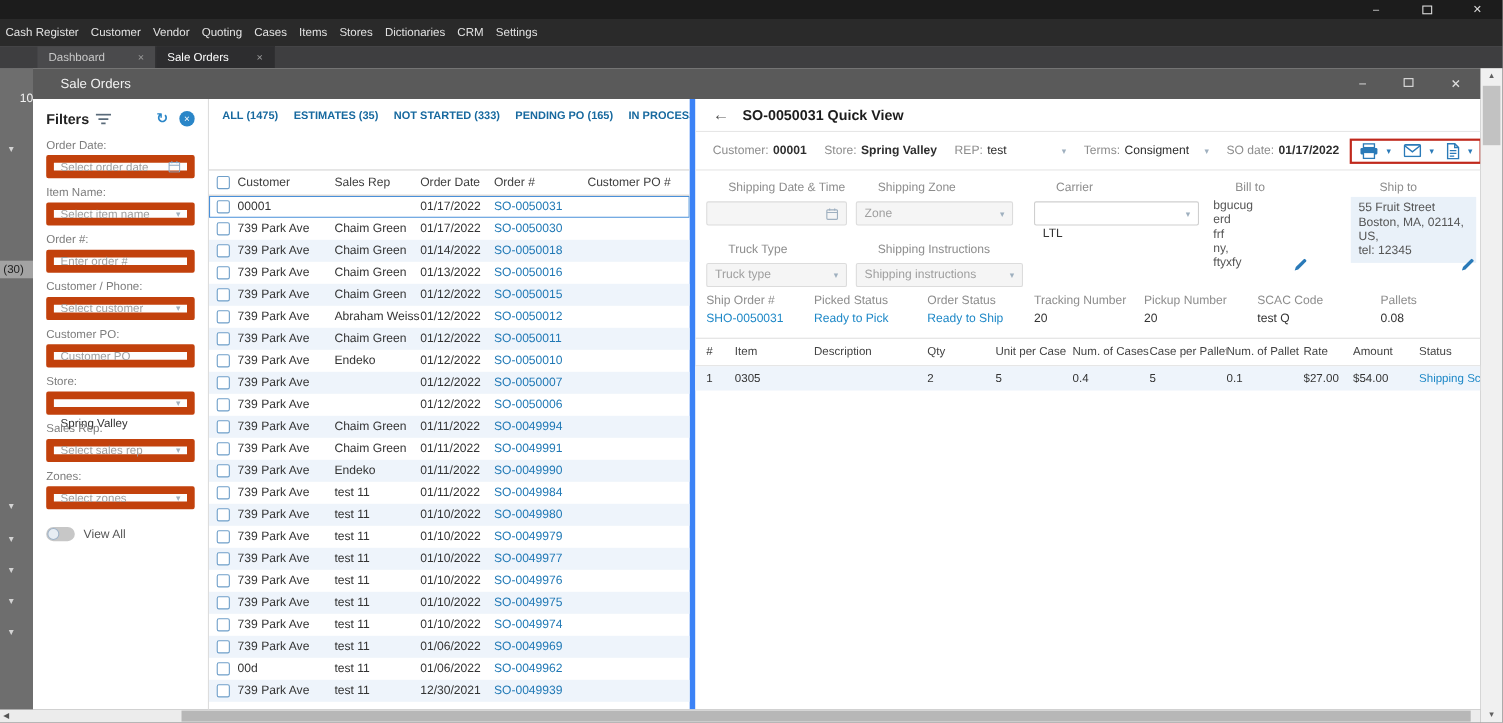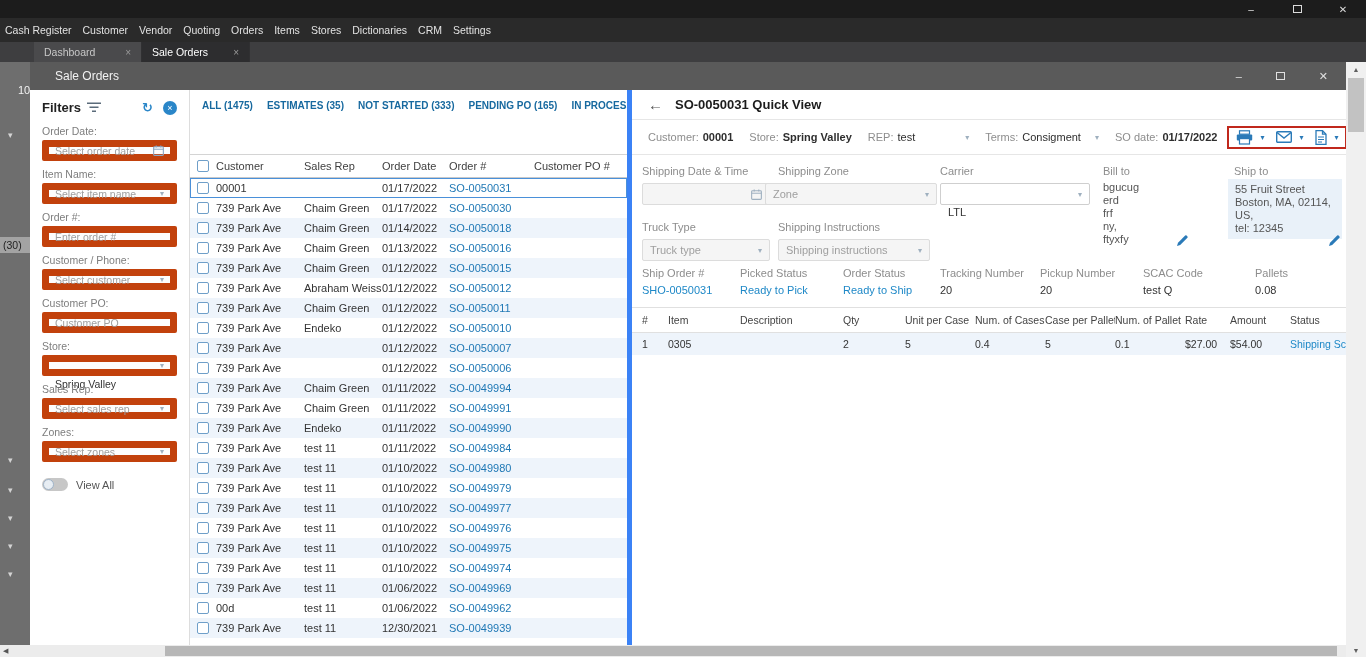--- a/index.html
+++ b/index.html
@@ -80,21 +80,21 @@
   .qv-info{height:35px;display:flex;align-items:center;border-bottom:1px solid #e6e6e6;padding:0 8px 0 16px;gap:16px;}
   .info-pair{display:flex;align-items:center;gap:4px;white-space:nowrap;}
   .lab{color:#8d8d8d;}
   .val{color:#2e2e2e;}
   .bold{font-weight:bold;}
   .qv-right{margin-left:auto;display:flex;align-items:center;gap:10px;}
   .icon-group{display:flex;align-items:center;gap:12px;border:2px solid #c0281c;padding:2px 7px;}
   .icon-btn{display:flex;align-items:center;gap:3px;color:#2a7ab8;}
   .icon-btn .caret{margin-left:0;color:#2a7ab8;}
   .qv-form{position:relative;height:108px;}
-  .flabel{position:absolute;color:#8d8d8d;font-size:11px;white-space:nowrap;}
+  .flabel{position:absolute;color:#8d8d8d;font-size:11px;white-space:nowrap;margin-left:20px;}
   .finput{position:absolute;height:22px;border:1px solid #dcdcdc;border-radius:2px;display:flex;align-items:center;padding:0 7px;font-size:11px;background:#f5f5f5;}
   .finput .f-ph{font-size:11px;}
   .finput.enabled{background:#fff;border-color:#cfcfcf;}
   .finput.enabled .f-value{font-size:11px;}
   .finput .svgwrap{margin-left:auto;color:#9fb0c0;}
   .addr{position:absolute;color:#555;line-height:13px;font-size:11px;}
   .shipto{position:absolute;background:#e9f1f9;padding:4px 7px;color:#555;line-height:13px;font-size:11px;}
   .pencil{position:absolute;color:#2a7ab8;}
   .qv-status{display:flex;height:44px;padding:4px 0 0 10px;}
   .st-col{flex:none;display:flex;flex-direction:column;gap:5px;overflow:hidden;}
@@ -132,21 +132,21 @@
         <span class="box-icon"></span>
       </span>
     <span class="winctl">✕</span>
   </div>
 
   <div class="menubar">
       <span class="menu-item">Cash Register</span>
       <span class="menu-item">Customer</span>
       <span class="menu-item">Vendor</span>
       <span class="menu-item">Quoting</span>
-      <span class="menu-item">Orders</span>
+      <span class="menu-item">Cases</span>
       <span class="menu-item">Items</span>
       <span class="menu-item">Stores</span>
       <span class="menu-item">Dictionaries</span>
       <span class="menu-item">CRM</span>
       <span class="menu-item">Settings</span>
     </div>
 
   <div class="tabstrip">
       <div class="doc-tab">
         <span class="tab-label">Dashboard</span>
@@ -591,21 +591,21 @@
 
           <div class="finput" style="left:10px;top:28px;width:128px">
             <span class="svgwrap">
                 <svg width="11" height="11" viewBox="0 0 12 12">
                   <rect x="0.7" y="1.9" width="10.6" height="9.4" rx="1" fill="none" stroke="currentColor" stroke-width="1.2"></rect>
                   <path d="M0.7 4.6h10.6" stroke="currentColor" stroke-width="1.1" fill="none"></path>
                   <path d="M3.5 0.6v2M8.5 0.6v2" stroke="currentColor" stroke-width="1.2" fill="none"></path>
                 </svg>
               </span>
           </div>
-          <div class="finput" style="left:133px;top:28px;width:172px">
+          <div class="finput" style="left:146px;top:28px;width:143px">
             <span class="f-ph">Zone</span>
             <span class="caret">▾</span>
           </div>
           <div class="finput enabled" style="left:308px;top:28px;width:150px">
             <span class="f-value">LTL</span>
             <span class="caret">▾</span>
           </div>
 
           <div class="addr" style="left:471px;top:26px;width:92px">
               <div class="addr-line">bgucug</div>

